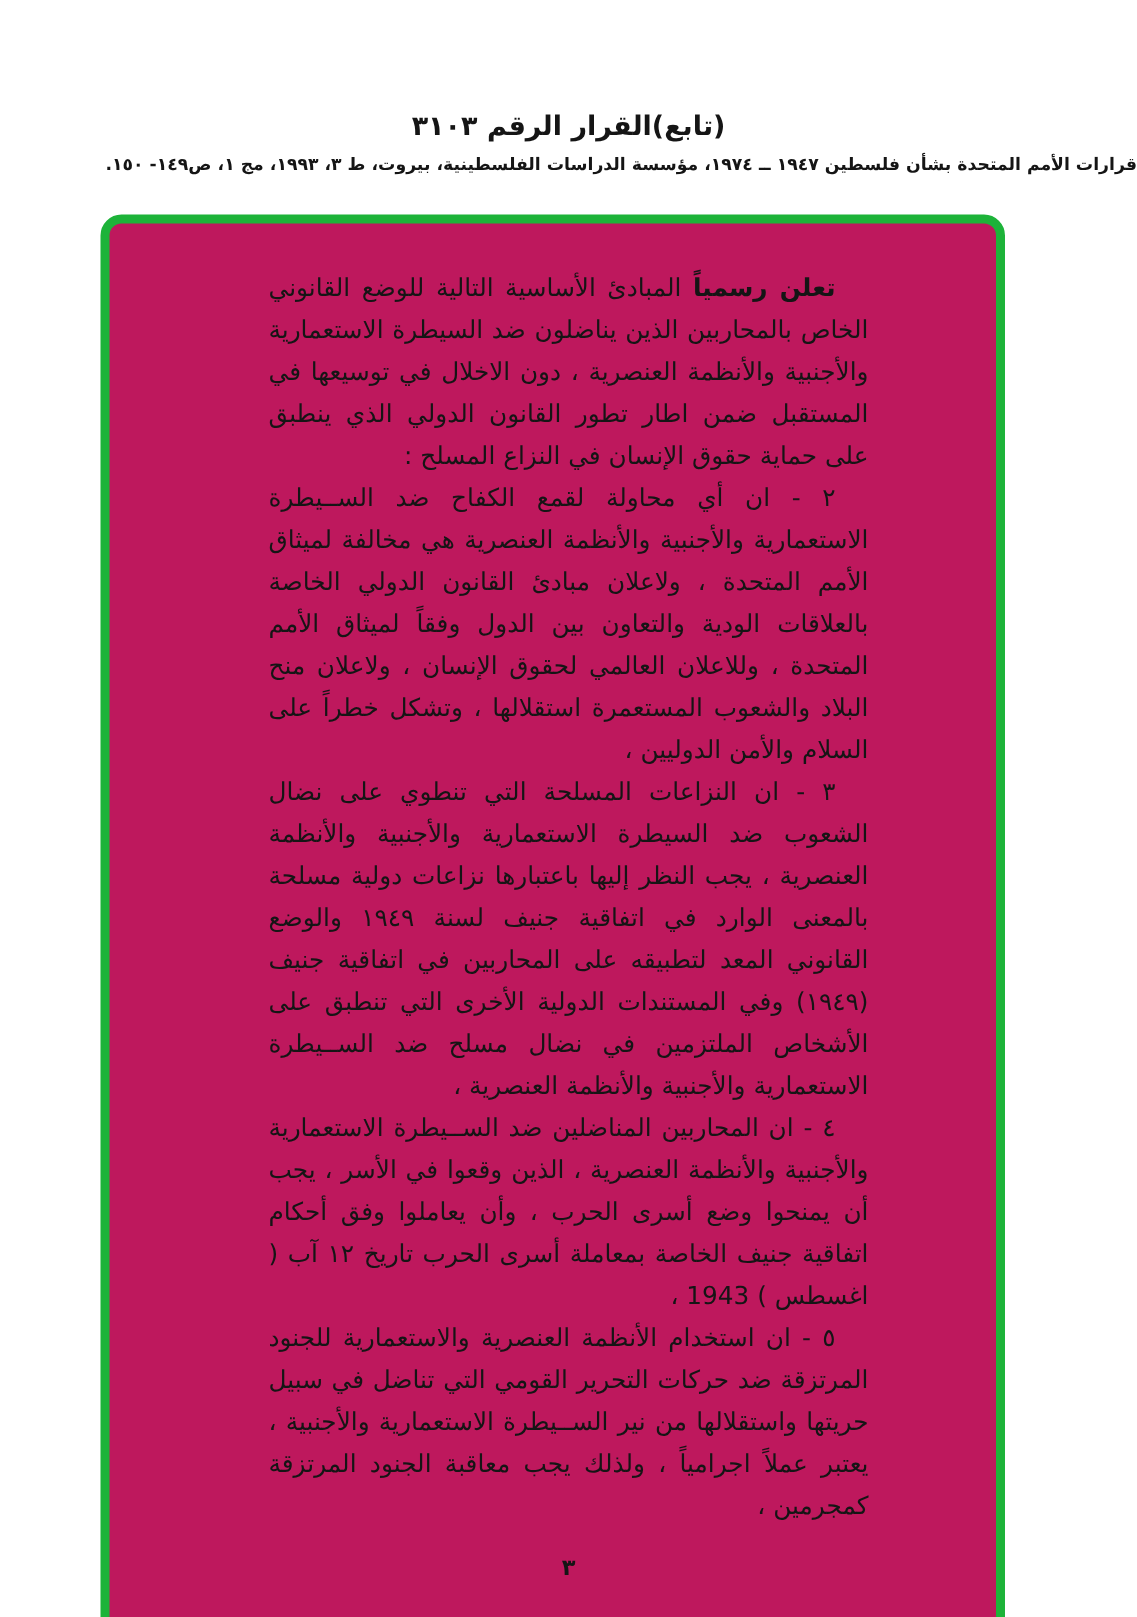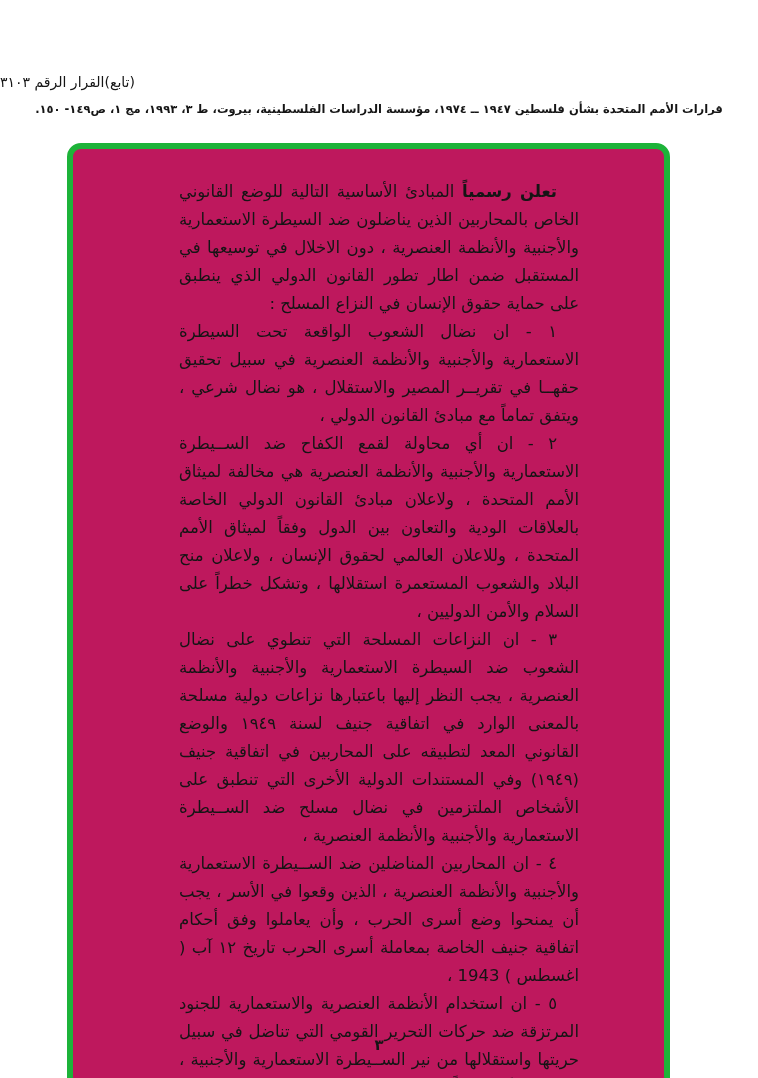--- a/index.html
+++ b/index.html
@@ -14,32 +14,32 @@
     height: 1078px;
     background: #ffffff;
     overflow: hidden;
     color: #151515;
   }
   .title {
     position: absolute;
     top: 74px;
     left: 0;
     width: 100%;
-    text-align: left;
+    text-align: center;
     direction: rtl;
-    font-weight: normal;
-    font-size: 14px;
+    font-weight: bold;
+    font-size: 18px;
     letter-spacing: 0.5px;
   }
   .citation {
     position: absolute;
     top: 102px;
     left: 0;
     width: 100%;
-    text-align: center;
+    text-align: right;
     direction: rtl;
     font-weight: bold;
     font-size: 11.5px;
   }
   .green-box {
     position: absolute;
     left: 67px;
     top: 143px;
     width: 603px;
     height: 952px;
@@ -78,21 +78,20 @@
 
 <div class="page">
 
   <div class="title">(تابع)القرار الرقم  ٣١٠٣</div>
 
   <div class="citation">قرارات الأمم المتحدة بشأن فلسطين ١٩٤٧ ــ ١٩٧٤، مؤسسة الدراسات الفلسطينية، بيروت، ط ٣، ١٩٩٣، مج ١، ص١٤٩- ١٥٠.</div>
 
   <div class="green-box" style="border-color: rgb(29, 179, 57);">
     <div class="text-body">
       <p><b>تعلن رسمياً</b><span> المبادئ الأساسية التالية للوضع القانوني الخاص بالمحاربين الذين يناضلون ضد السيطرة الاستعمارية والأجنبية والأنظمة العنصرية ، دون الاخلال في توسيعها في المستقبل ضمن اطار تطور القانون الدولي الذي ينطبق على حماية حقوق الإنسان في النزاع المسلح :</span></p>
-      <p>١ - ان نضال الشعوب الواقعة تحت السيطرة الاستعمارية والأجنبية والأنظمة العنصرية في سبيل تحقيق حقهــا في تقريــر المصير والاستقلال ، هو نضال شرعي ، ويتفق تماماً مع مبادئ القانون الدولي ،</p>
       <p>٢ - ان أي محاولة لقمع الكفاح ضد الســيطرة الاستعمارية والأجنبية والأنظمة العنصرية هي مخالفة لميثاق الأمم المتحدة ، ولاعلان مبادئ القانون الدولي الخاصة بالعلاقات الودية والتعاون بين الدول وفقاً لميثاق الأمم المتحدة ، وللاعلان العالمي لحقوق الإنسان ، ولاعلان منح البلاد والشعوب المستعمرة استقلالها ، وتشكل خطراً على السلام والأمن الدوليين ،</p>
       <p>٣ - ان النزاعات المسلحة التي تنطوي على نضال الشعوب ضد السيطرة الاستعمارية والأجنبية والأنظمة العنصرية ، يجب النظر إليها باعتبارها نزاعات دولية مسلحة بالمعنى الوارد في اتفاقية جنيف لسنة ١٩٤٩ والوضع القانوني المعد لتطبيقه على المحاربين في اتفاقية جنيف (١٩٤٩) وفي المستندات الدولية الأخرى التي تنطبق على الأشخاص الملتزمين في نضال مسلح ضد الســيطرة الاستعمارية والأجنبية والأنظمة العنصرية ،</p>
       <p>٤ - ان المحاربين المناضلين ضد الســيطرة الاستعمارية والأجنبية والأنظمة العنصرية ، الذين وقعوا في الأسر ، يجب أن يمنحوا وضع أسرى الحرب ، وأن يعاملوا وفق أحكام اتفاقية جنيف الخاصة بمعاملة أسرى الحرب تاريخ ١٢ آب ( اغسطس ) 1943 ،</p>
       <p>٥ - ان استخدام الأنظمة العنصرية والاستعمارية للجنود المرتزقة ضد حركات التحرير القومي التي تناضل في سبيل حريتها واستقلالها من نير الســيطرة الاستعمارية والأجنبية ، يعتبر عملاً اجرامياً ، ولذلك يجب معاقبة الجنود المرتزقة كمجرمين ،</p>
     </div>
   </div>
 
   <div class="footer">
     <span>٣</span>
   </div>

